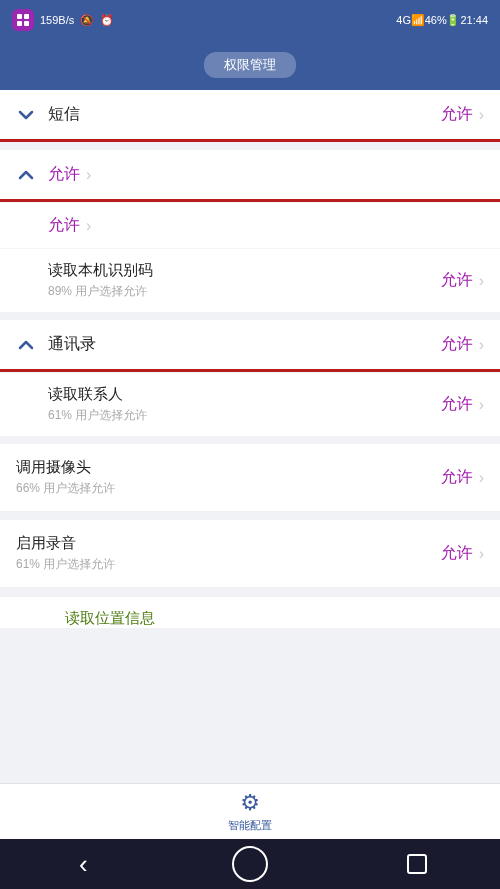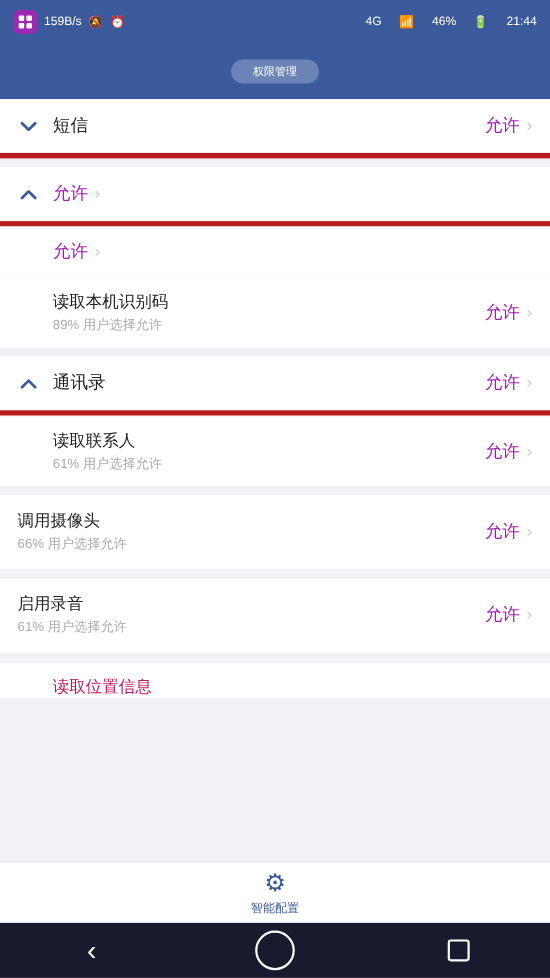--- a/index.html
+++ b/index.html
@@ -25,21 +25,21 @@
       font-size: 11px;
     }
     .status-left {
       display: flex;
       align-items: center;
       gap: 6px;
     }
     .status-right {
       display: flex;
       align-items: center;
-      gap: 16px;
+      gap: 0;
       font-size: 11px;
     }
     .app-icon-purple {
       width: 22px;
       height: 22px;
       background: #9c27b0;
       border-radius: 6px;
       display: flex;
       align-items: center;
       justify-content: center;
@@ -52,21 +52,21 @@
       background: #3a5a9c;
       display: flex;
       align-items: center;
       justify-content: center;
     }
     .header-pill {
       background: rgba(255,255,255,0.25);
       border-radius: 12px;
       padding: 4px 20px;
       color: white;
-      font-size: 10px;
+      font-size: 13px;
     }
 
     
     .content {
       width: 100%;
       height: calc(889px - 40px - 50px - 56px - 50px);
       background: #f0f2f5;
       overflow-y: auto;
     }
 
@@ -74,21 +74,21 @@
     .section-group {
       background: white;
       margin-bottom: 8px;
     }
 
     
     .section-header {
       display: flex;
       align-items: center;
       padding: 14px 16px;
-      border-bottom: 5px solid #b91c1c;
+      border-bottom: 3px solid #b91c1c;
       background: white;
     }
     .section-header-icon {
       width: 20px;
       height: 20px;
       margin-right: 12px;
       color: #3a5a9c;
       font-size: 16px;
       display: flex;
       align-items: center;
@@ -206,21 +206,22 @@
 
     .partially-visible {
       background: white;
       padding: 12px 16px 0 48px;
       height: 32px;
       overflow: hidden;
       border-top: 1px solid #f0f0f0;
     }
     .partially-visible-text {
       font-size: 15px;
-      color: #be185d;
+      color: #4d7c0f;
+      margin-left: 17px;
     }
   </style>
 </head>
 <body>
 
 <div class="status-bar">
   <div class="status-left">
     <div class="app-icon-purple">
       <svg width="14" height="14" viewBox="0 0 14 14" fill="white">
         <rect x="1" y="1" width="5" height="5" rx="1"></rect>

